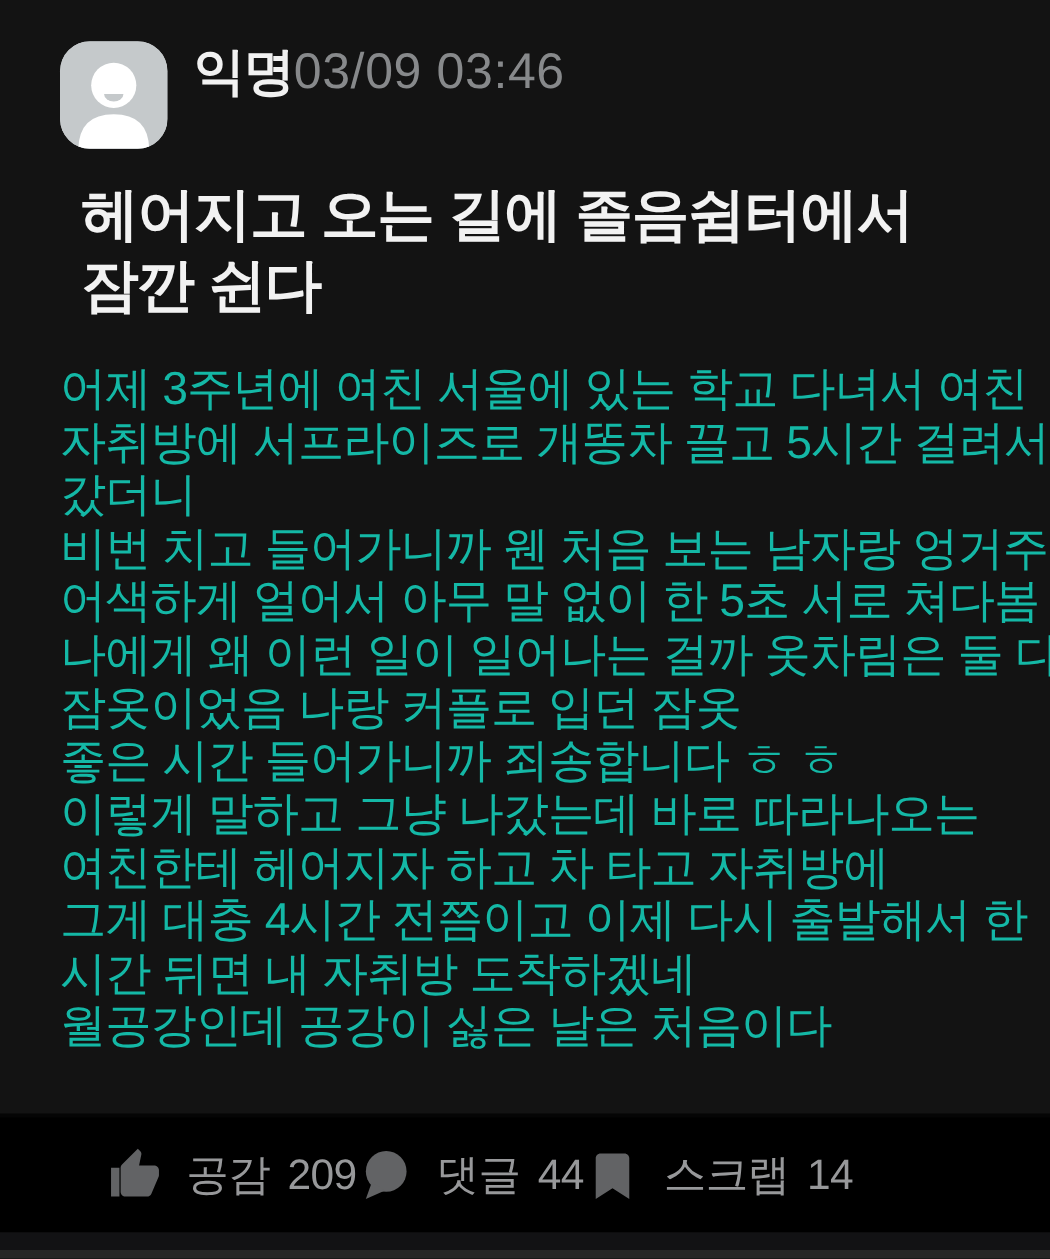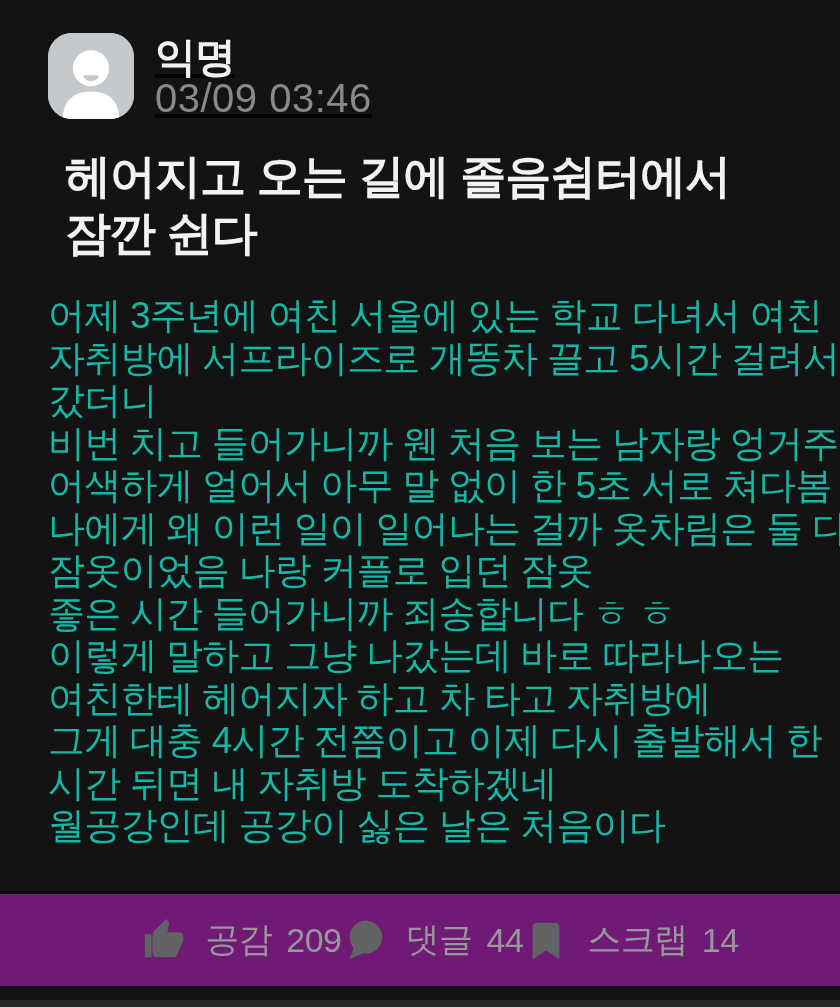--- a/index.html
+++ b/index.html
@@ -12,43 +12,43 @@
     position: relative;
   }
   .post { flex: 1; padding: 33px 48px 0 48px; box-sizing: border-box; }
 
   .header { display: flex; gap: 21px; margin-bottom: 24px; }
   .avatar {
     width: 86px; height: 86px; border-radius: 24px;
     background: #c5c9cb; overflow: hidden; flex: 0 0 auto;
   }
   .avatar svg { display: block; width: 100%; height: 100%; }
-  .meta { display: flex; flex-direction: column; justify-content: space-between; padding: 4px 0 6px 0; text-decoration: underline; }
+  .meta { display: flex; flex-direction: row; justify-content: space-between; padding: 4px 0 6px 0; }
   .author { font-size: 41px; font-weight: 700; color: #f1f1f1; line-height: 1; letter-spacing: -1px; }
   .time { font-size: 40px; color: #87898b; line-height: 1; letter-spacing: 0.5px; }
 
   .title {
     margin: 0 0 33px 17px;
     font-size: 46px; font-weight: 700; color: #f2f2f2;
     line-height: 57px; letter-spacing: -1px;
     word-break: keep-all;
   }
   .body p {
     margin: 0;
     font-size: 37px; color: #14b8a6;
     line-height: 42.5px; letter-spacing: -0.8px;
     word-break: keep-all;
     white-space: nowrap;
   }
 
   .footer {
     height: 95px; flex: 0 0 auto;
-    background: #701a75;
+    background: #000000;
     border-top: 3px solid #050505;
-    display: flex; align-items: center; justify-content: center;
+    display: flex; align-items: center; justify-content: flex-start;
     padding: 0 45px 0 85px; box-sizing: border-box;
   }
   .action {
     display: flex; align-items: center; gap: 18px;
     color: #97989a; font-size: 34px; letter-spacing: -0.5px;
     cursor: pointer;
   }
   .action .icon { width: 46px; height: 46px; display: inline-flex; }
   .action .icon svg { width: 100%; height: 100%; fill: #626365; }
   .action .count { margin-left: -4px; }

